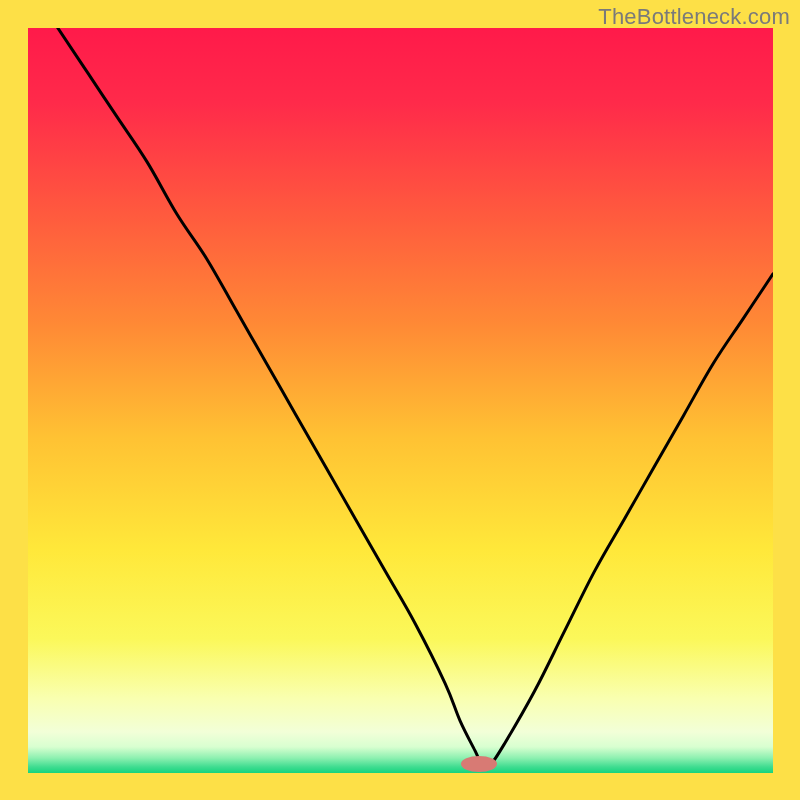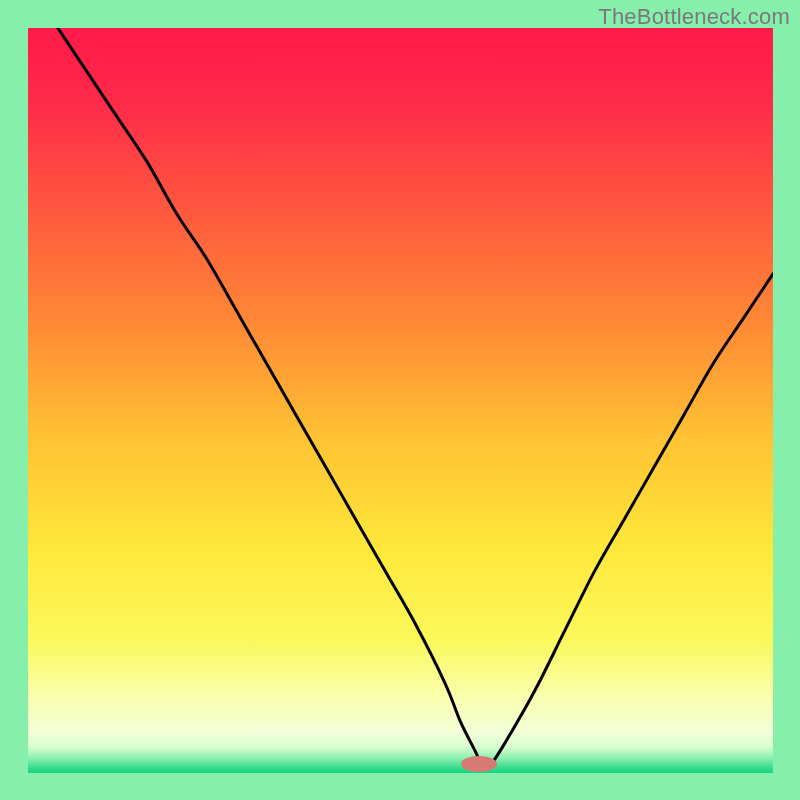--- a/index.html
+++ b/index.html
@@ -8,21 +8,21 @@
     width: 800px;
     height: 800px;
     background: #000;
     overflow: hidden;
     font-family: Arial, Helvetica, sans-serif;
   }
   .frame {
     position: relative;
     width: 800px;
     height: 800px;
-    background: #86efac;
+    background: #fde047;
   }
   .attribution {
     position: absolute;
     top: 4px;
     right: 10px;
     color: #7a7a7a;
     font-size: 22px;
     font-weight: 400;
     letter-spacing: 0.2px;
     z-index: 5;

